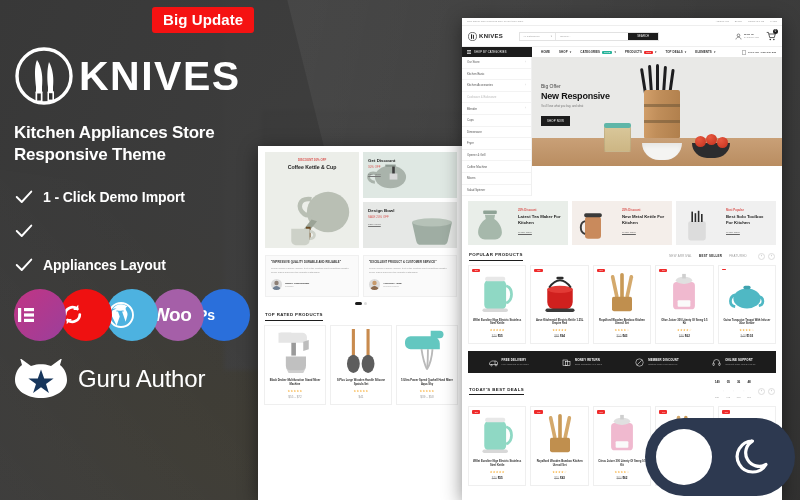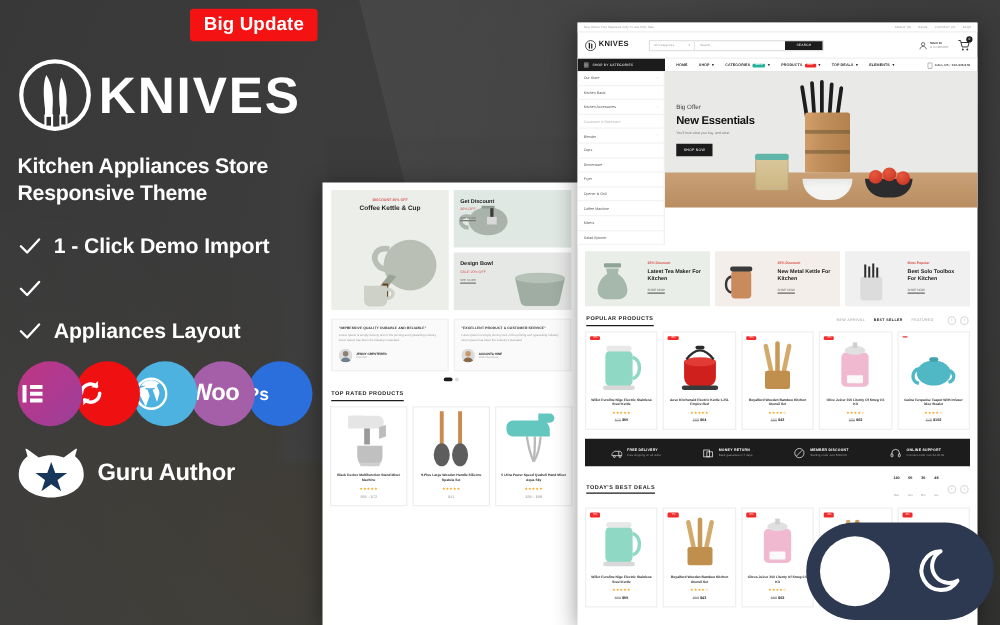--- a/index.html
+++ b/index.html
@@ -63,41 +63,41 @@
   .logo-row{ display:flex; align-items:center; margin-top:32px; }
   .logo-mark{ width:60px; height:60px; flex:none; }
   .logo-text{
     font-size:41px; font-weight:bold; letter-spacing:1.5px;
     margin-left:5px; line-height:1;
   }
 
   .headline{ margin-top:16px; font-size:17px; font-weight:bold; line-height:1.32; letter-spacing:-.2px; }
 
   .features{ margin-top:20px; list-style:none; }
-  .features li{ display:flex; align-items:center; font-size:17px; font-weight:bold; margin-bottom:14px; letter-spacing:-.1px; }
+  .features li{ display:flex; align-items:center; font-size:14px; font-weight:bold; margin-bottom:14px; letter-spacing:-.1px; }
   .tick{ width:20px; height:20px; flex:none; margin-right:9px; }
 
   .tech-row{ display:flex; align-items:center; margin-top:12px; }
   .tech{
     width:52px; height:52px; border-radius:50%;
     display:flex; align-items:center; justify-content:flex-start;
     margin-right:-6px; position:relative;
     color:#fff; font-weight:bold;
   }
   .t-elem{ background:linear-gradient(135deg,#c13584,#9b3f9b); z-index:5;}
   .t-sync{ background:#ef1111; z-index:4;}
   .t-wp  { background:#4db2e0; z-index:3;}
   .t-woo { background:#a55fa8; z-index:2;}
   .t-ps  { background:#2a6fdb; z-index:1; margin-right:0;}
   .t-woo .lbl{ font-size:19px; letter-spacing:-.5px; }
   .t-ps  .lbl{ font-size:14px; }
 
   .author-row{ display:flex; align-items:center; margin-top:18px; }
   .author-mark{ width:54px; height:40px; flex:none; }
-  .author-name{ font-size:19px; font-weight:bold; margin-left:10px; letter-spacing:-.2px; }
+  .author-name{ font-size:24px; font-weight:normal; margin-left:10px; letter-spacing:-.2px; }
 
   
   .mock{ position:absolute; background:#fff; overflow:hidden;
          box-shadow:0 4px 18px rgba(0,0,0,.45); }
 
   
   #mock-mid{ left:258px; top:146px; width:206px; height:354px; }
   
   #mock-right{ left:462px; top:18px; width:320px; height:482px; }
 
@@ -659,21 +659,21 @@
       <div class="knife-block"></div>
       <div class="jar"></div>
       <div class="bowl"></div>
       <div class="tombowl">
         <i class="tom" style="left:3px;top:-7px"></i>
         <i class="tom" style="left:14px;top:-9px"></i>
         <i class="tom" style="left:25px;top:-6px"></i>
       </div>
       <div class="copy">
         <div class="c1">Big Offer</div>
-        <div class="c2">New Essentials</div>
+        <div class="c2">New Responsive</div>
         <div class="c3">You'll love what you buy, and what</div>
         <div class="cbtn">SHOP NOW</div>
       </div>
     </div>
   </div>
 
   <div class="promo-row">
     <div class="promo p1">
       <div style="margin-left:44px">
         <div class="tag">25% Discount</div>

